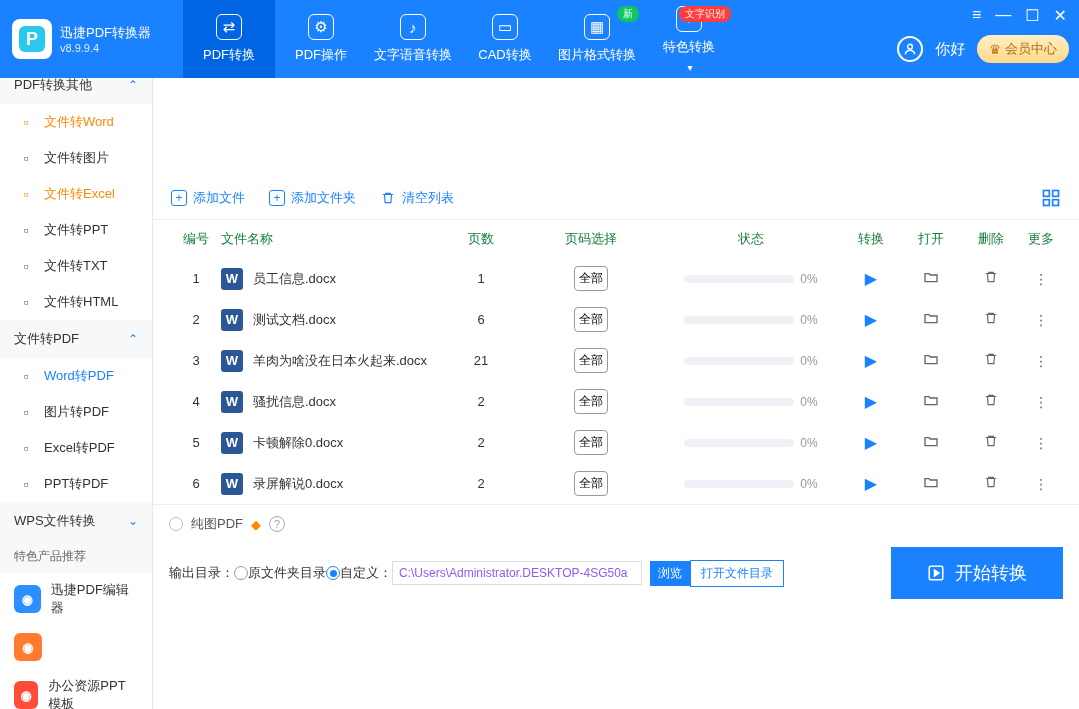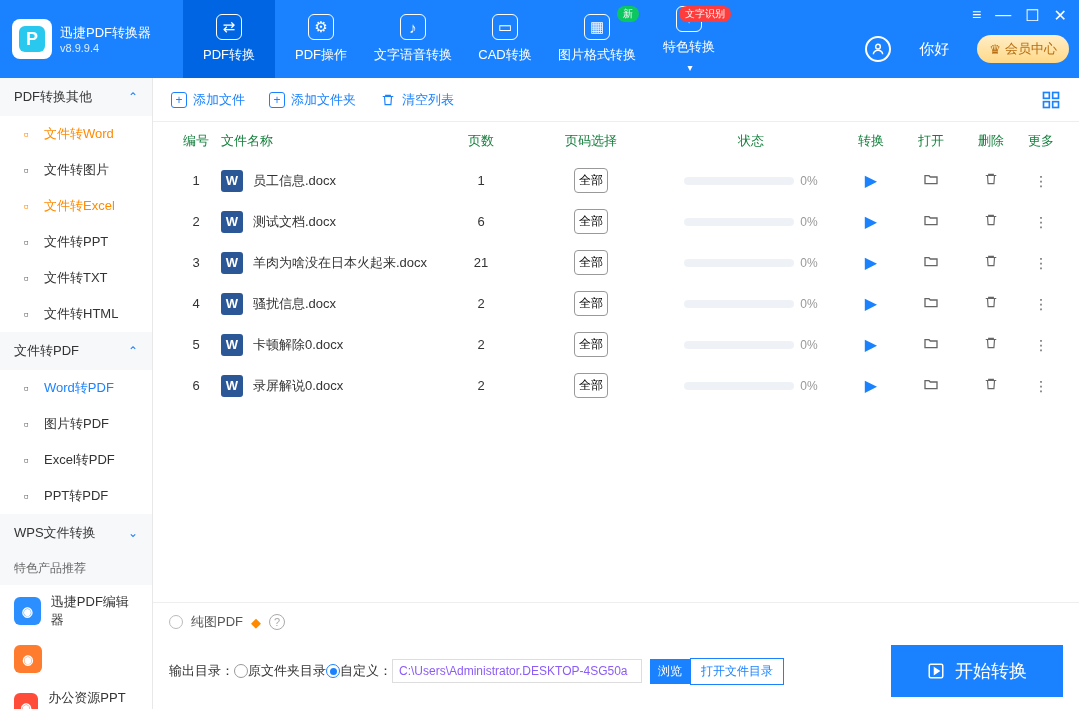--- a/index.html
+++ b/index.html
@@ -17,27 +17,27 @@
     .top-tabs { display: flex; height: 100%; margin-left: 20px; }
     .top-tab { width: 92px; display: flex; flex-direction: column; align-items: center; justify-content: center; gap: 6px; font-size: 13px; cursor: pointer; position: relative; }
     .top-tab.active { background: #0065e2; }
     .top-tab-icon { width: 26px; height: 26px; display: flex; align-items: center; justify-content: center; }
     .tab-badge { position: absolute; top: 6px; right: 4px; background: #ff3c3c; color: #fff; font-size: 10px; padding: 1px 6px; border-radius: 8px; }
     .tab-badge.green { background: #0cc760; }
     
     .header-right { position: absolute; right: 10px; top: 0; height: 100%; display: flex; flex-direction: column; justify-content: center; align-items: flex-end; gap: 4px; }
     .window-controls { display: flex; gap: 14px; font-size: 16px; padding-right: 6px; position: absolute; top: 6px; right: 6px; }
     .window-controls span { cursor: pointer; }
-    .user-section { display: flex; align-items: center; gap: 28px; margin-top: 20px; }
+    .user-section { display: flex; align-items: center; gap: 12px; margin-top: 20px; }
     .user-avatar { width: 26px; height: 26px; border: 2px solid #fff; border-radius: 50%; display: flex; align-items: center; justify-content: center; }
     .greeting { font-size: 15px; font-weight: 500; }
     .vip-btn { background: linear-gradient(180deg, #ffeec7, #ffd988); color: #b76c10; padding: 5px 12px; border-radius: 20px; font-size: 13px; display: flex; align-items: center; gap: 4px; font-weight: 500; }
     
     
-    .main { display: flex; height: calc(709px - 78px); }
+    .main { display: flex; height: calc(709px - 78px); align-items: center; }
     .sidebar { width: 178px; background: #fff; border-right: 1px solid #e8e8e8; overflow-y: auto; display: flex; flex-direction: column; }
     .sidebar-group-header { padding: 10px 14px; font-size: 13px; color: #333; display: flex; justify-content: space-between; align-items: center; cursor: pointer; background: #f7f8fa; }
     .sidebar-group-header .chevron { color: #1b82ff; font-size: 12px; }
     .sidebar-item { padding: 9px 14px 9px 18px; font-size: 13px; color: #333; display: flex; align-items: center; gap: 10px; cursor: pointer; }
     .sidebar-item.active { color: #ff8a00; }
     .sidebar-item .icon { width: 16px; height: 16px; display: flex; align-items: center; justify-content: center; font-size: 14px; color: #666; }
     .sidebar-item.active .icon { color: #ff8a00; }
     
     .sidebar-promo-header { padding: 8px 14px; font-size: 12px; color: #666; background: #f7f8fa; }
     .promo-item { padding: 8px 14px; display: flex; align-items: center; gap: 10px; font-size: 13px; color: #333; cursor: pointer; }

